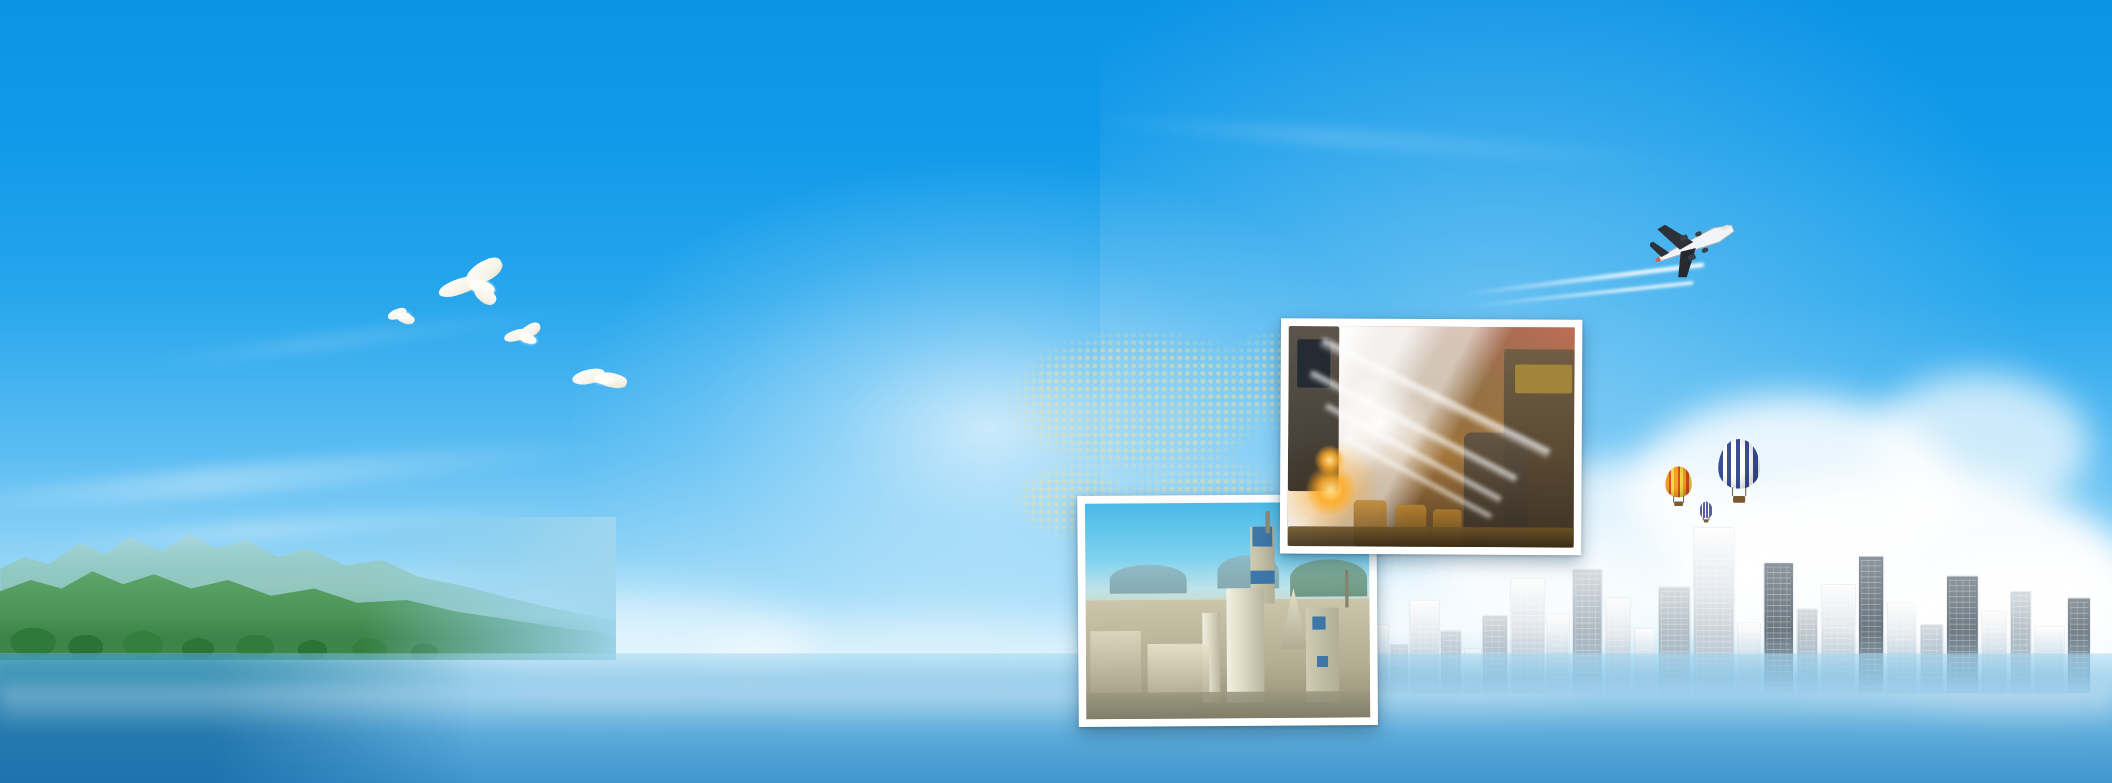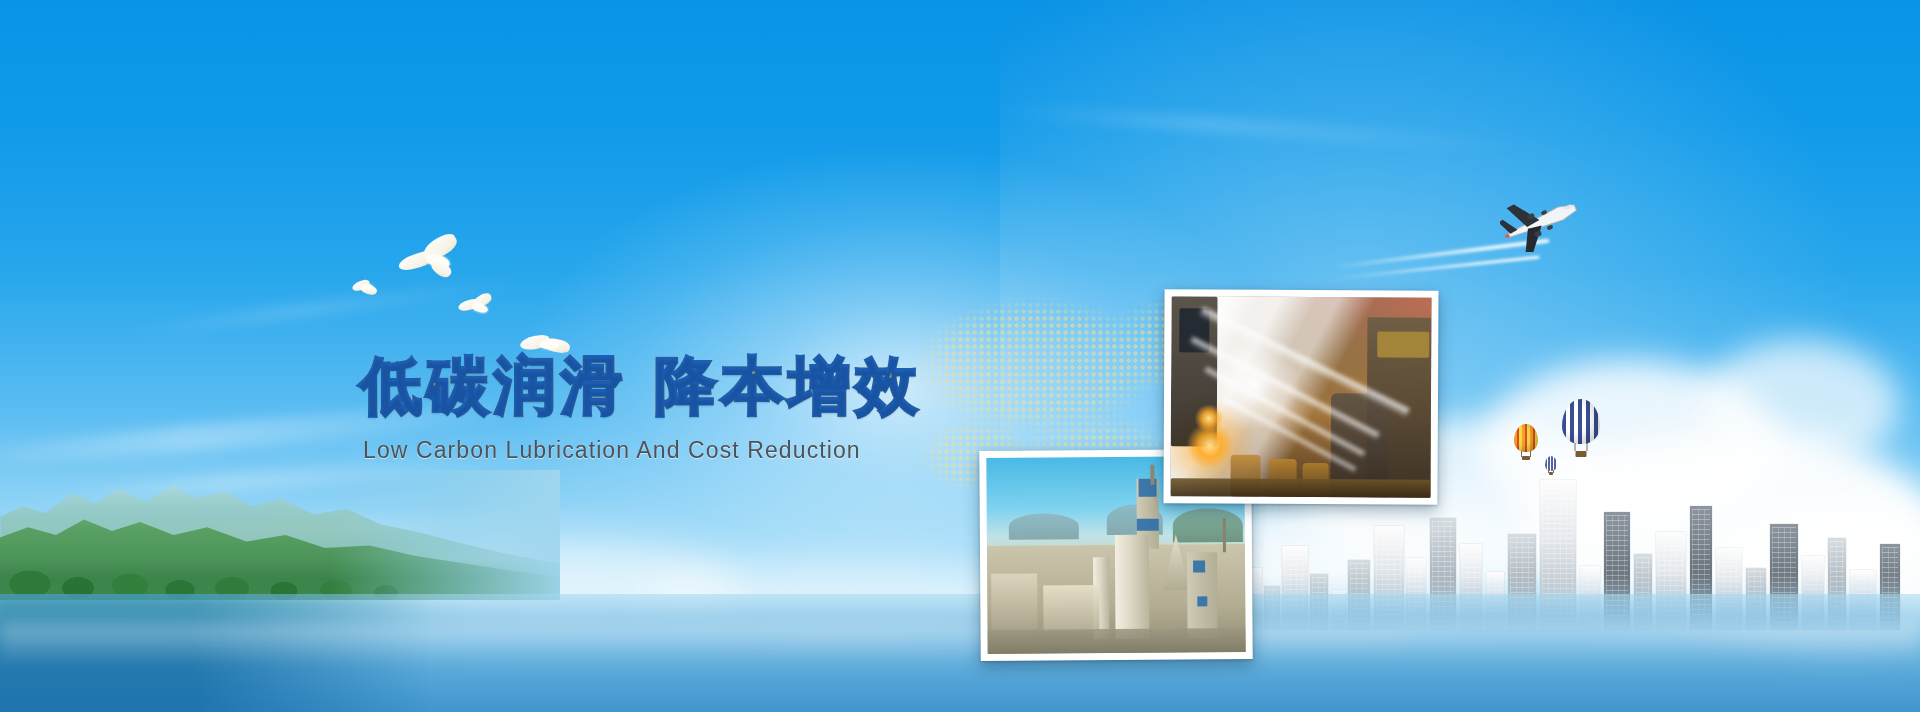--- a/index.html
+++ b/index.html
@@ -403,18 +403,14 @@
       <div class="beam" style="left:52px;top:100px;width:150px;height:5px;transform:rotate(28deg);"></div>
       <div class="hot" style="left:16px;top:126px;width:46px;height:46px;"></div>
       <div class="hot" style="left:24px;top:108px;width:28px;height:28px;"></div>
       <div class="mach" style="left:60px;top:158px;width:30px;height:42px;background:linear-gradient(180deg,#c08a3a,#6a4a22);border-radius:4px;"></div>
       <div class="mach" style="left:98px;top:162px;width:28px;height:38px;background:linear-gradient(180deg,#b8832f,#5f4420);border-radius:4px;"></div>
       <div class="mach" style="left:132px;top:166px;width:26px;height:34px;background:linear-gradient(180deg,#ad7c2c,#58401e);border-radius:4px;"></div>
       <div class="mach" style="left:0;top:182px;width:260px;height:18px;background:linear-gradient(180deg,#6d5327,#3a2b15);"></div>
     </div>
   </div>
 
-  <div class="title-wrap">
-    <div class="title-cn">低碳润滑  降本增效</div>
-    <div class="title-en">Low Carbon Lubrication And Cost Reduction</div>
-  </div>
 
 </div>
 
 </body></html>

